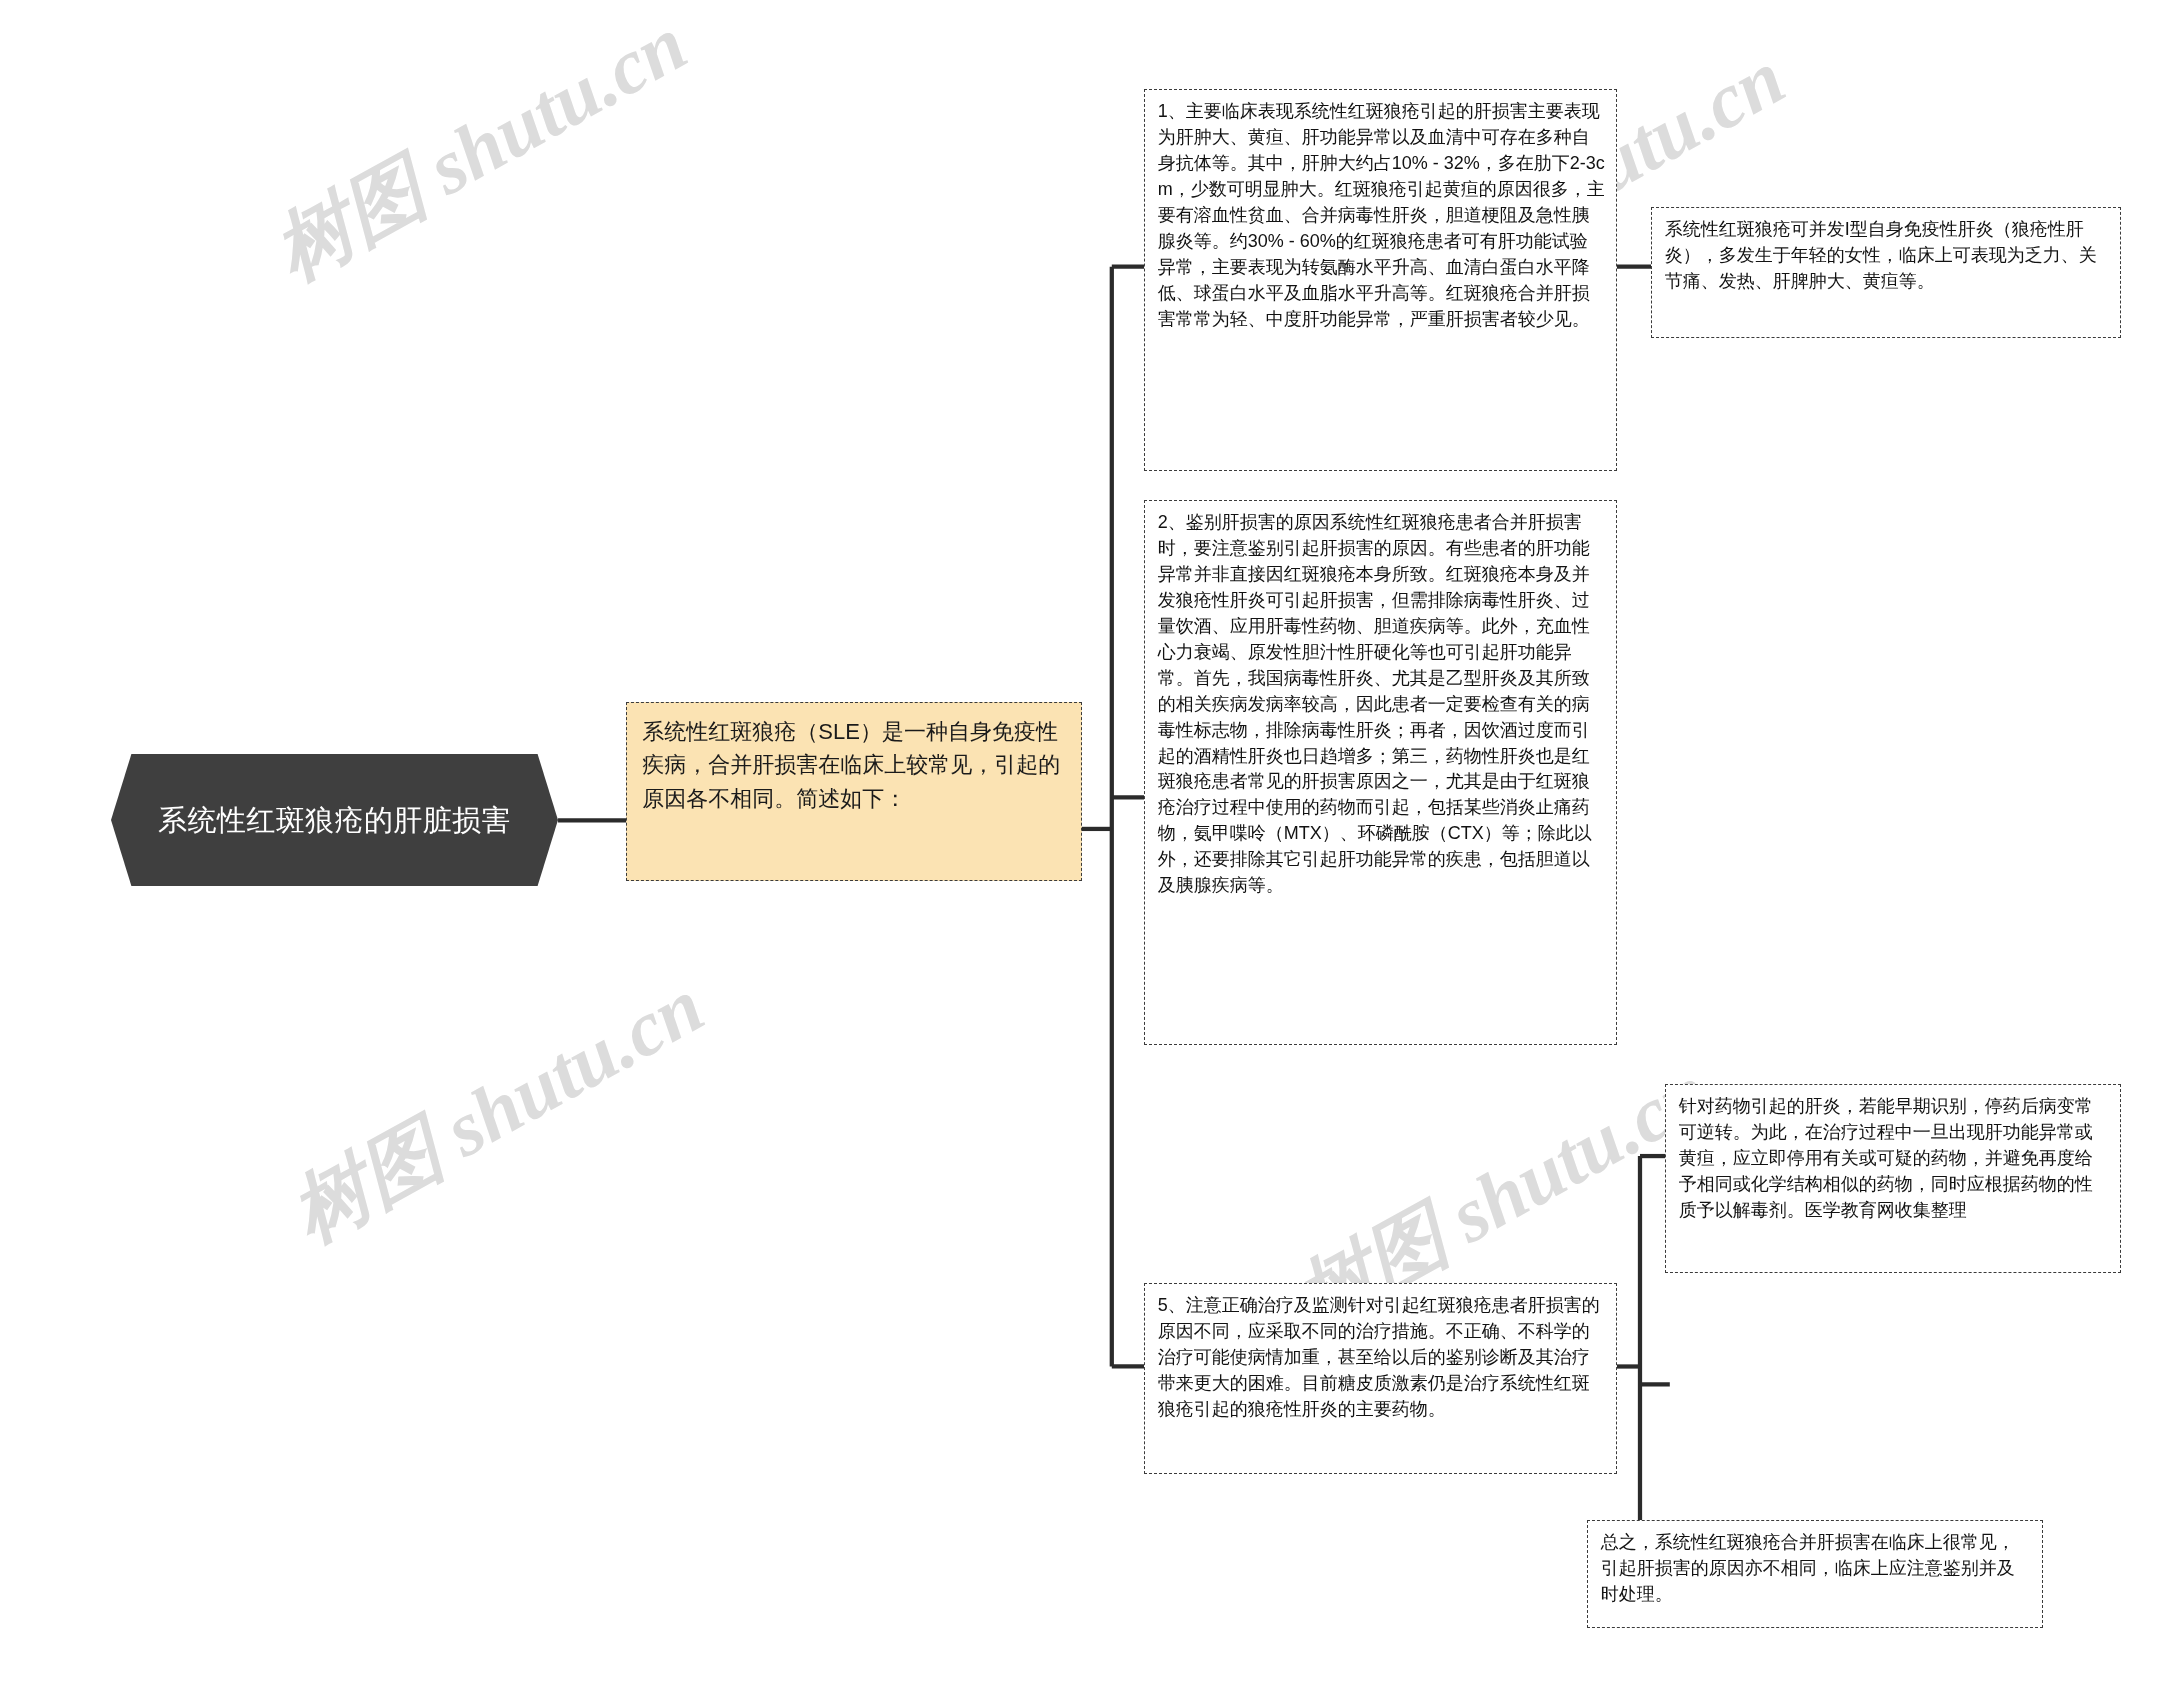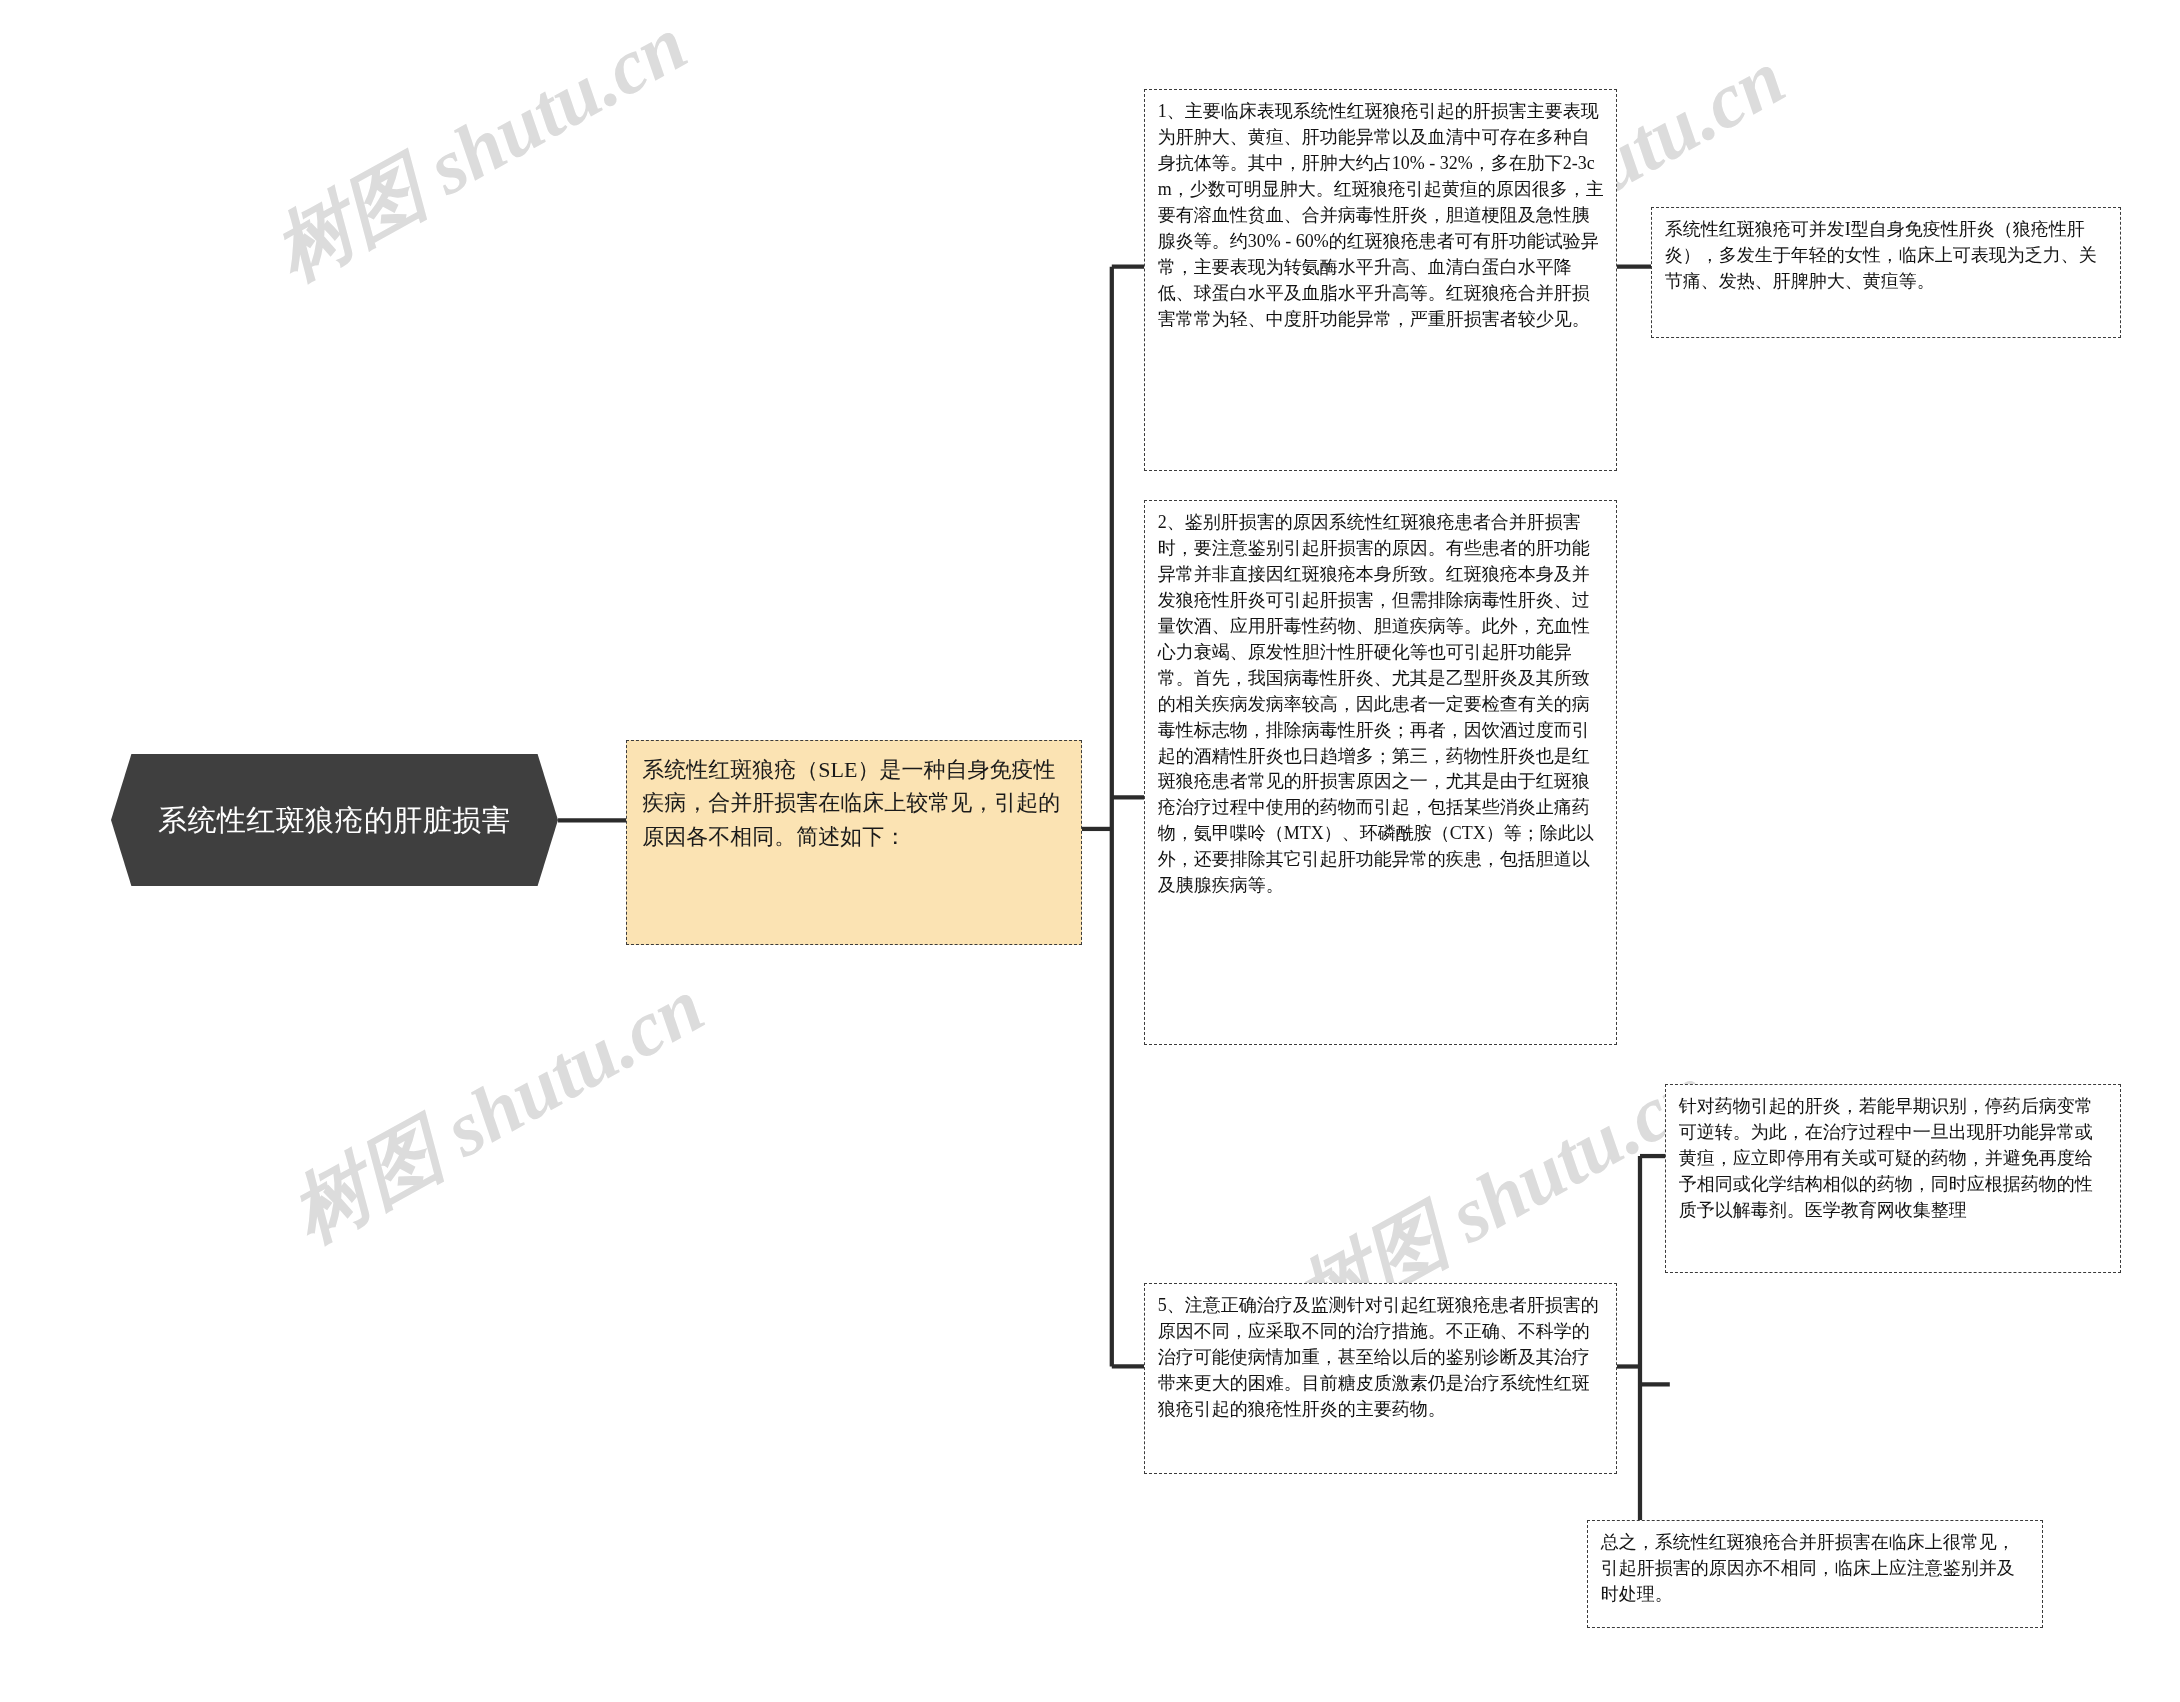--- a/index.html
+++ b/index.html
@@ -44,21 +44,20 @@
     height: 1703px;
     z-index: 1;
     pointer-events: none;
   }
 
   
   .node {
     position: absolute;
     box-sizing: border-box;
     z-index: 2;
-    font-family: Liberation Serif, serif;
   }
 
   
   .root-node {
     background: #3f3f3f;
     color: #ffffff;
     display: flex;
     align-items: center;
     justify-content: center;
     text-align: center;
@@ -126,21 +125,21 @@
       <path d="M 1925 1357 L 1960 1357"></path>
       <path d="M 1925 1625 L 1960 1625"></path>
       <path d="M 1925 1862 L 1960 1862"></path>
     </g>
   </svg>
 
   <div class="node root-node" style="left:111px; top:754px; width:447px; height:132px;">
     <span>系统性红斑狼疮的肝脏损害</span>
   </div>
 
-  <div class="node topic-node" style="left:626px; top:740px; width:456px; height:205px;">
+  <div class="node topic-node" style="left:626px; top:702px; width:456px; height:179px;">
     <span>系统性红斑狼疮（SLE）是一种自身免疫性疾病，合并肝损害在临床上较常见，引起的原因各不相同。简述如下：</span>
   </div>
 
   <div class="node detail-node" style="left:1144px; top:89px; width:473px; height:382px;">
     <span>1、主要临床表现系统性红斑狼疮引起的肝损害主要表现为肝肿大、黄疸、肝功能异常以及血清中可存在多种自身抗体等。其中，肝肿大约占10% - 32%，多在肋下2-3cm，少数可明显肿大。红斑狼疮引起黄疸的原因很多，主要有溶血性贫血、合并病毒性肝炎，胆道梗阻及急性胰腺炎等。约30% - 60%的红斑狼疮患者可有肝功能试验异常，主要表现为转氨酶水平升高、血清白蛋白水平降低、球蛋白水平及血脂水平升高等。红斑狼疮合并肝损害常常为轻、中度肝功能异常，严重肝损害者较少见。</span>
   </div>
 
   <div class="node detail-node" style="left:1651px; top:207px; width:470px; height:131px;">
     <span>系统性红斑狼疮可并发I型自身免疫性肝炎（狼疮性肝炎），多发生于年轻的女性，临床上可表现为乏力、关节痛、发热、肝脾肿大、黄疸等。</span>
   </div>

